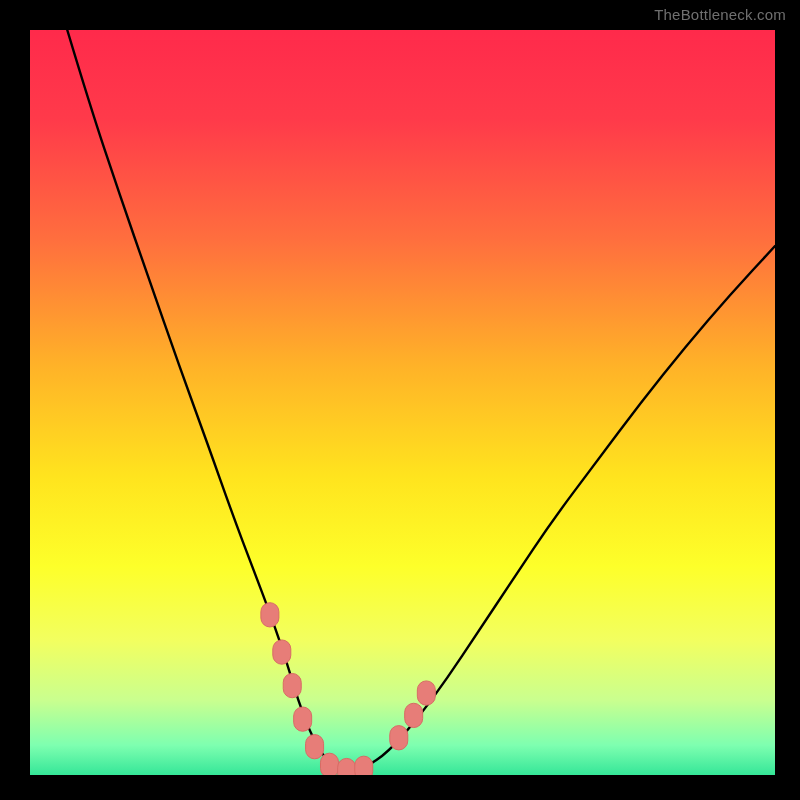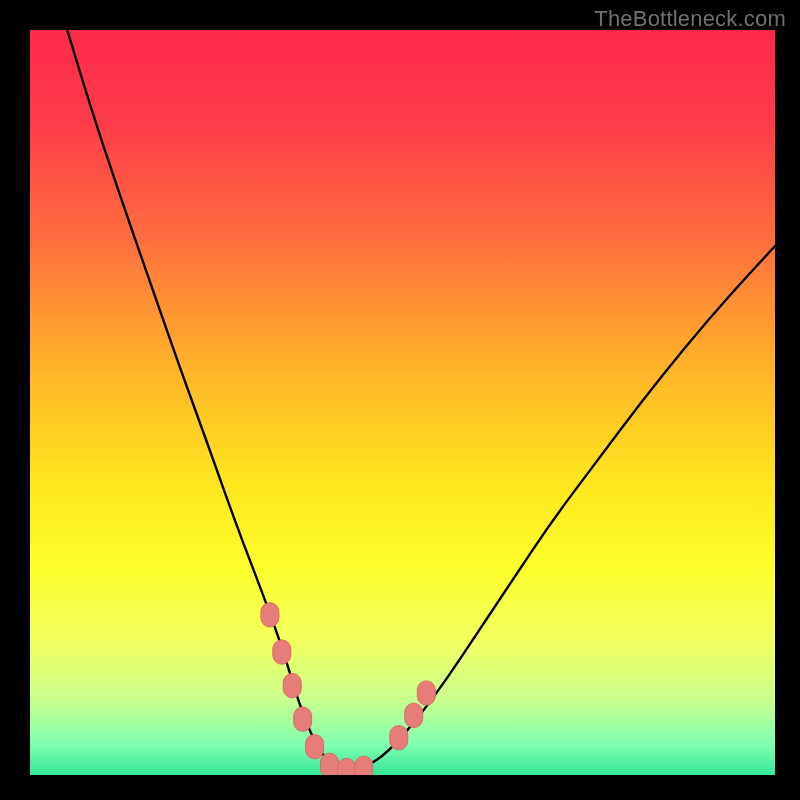--- a/index.html
+++ b/index.html
@@ -31,21 +31,21 @@
   }
   .curve {
     position: absolute;
     inset: 0;
   }
   .watermark {
     position: absolute;
     top: 6px;
     right: 14px;
     color: #707070;
-    font-size: 22px;
+    font-size: 15px;
     letter-spacing: 0.2px;
     font-weight: 500;
   }
 </style>
 </head>
 <body>
 
 <div class="stage">
   <div class="watermark">TheBottleneck.com</div>
 

